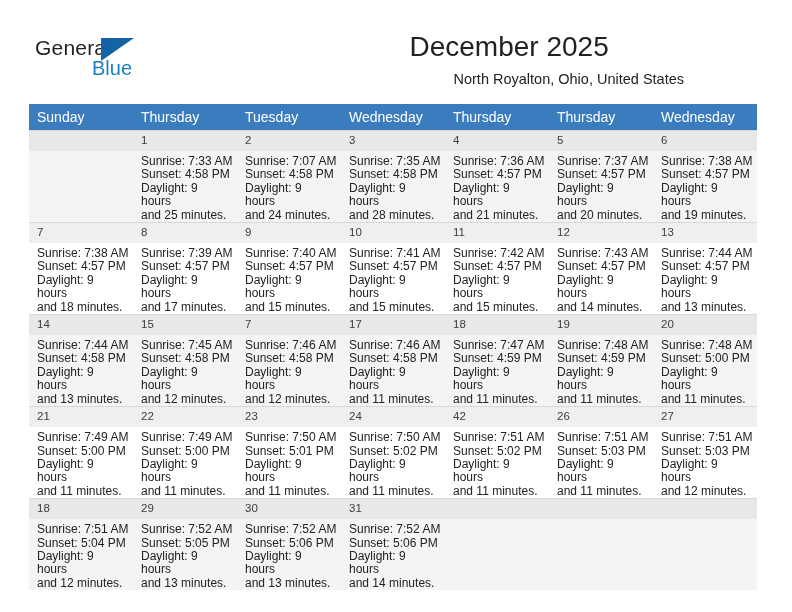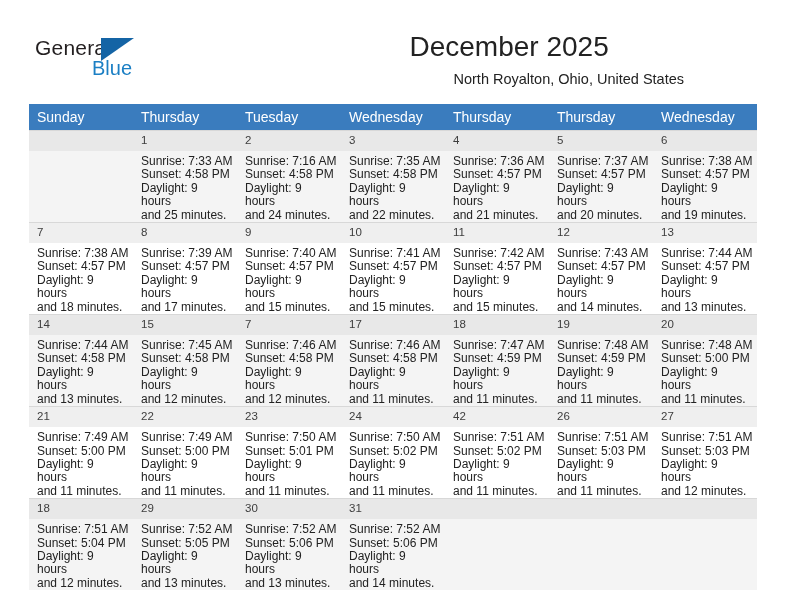--- a/index.html
+++ b/index.html
@@ -192,33 +192,33 @@
               <div class="info">
                 <div>Sunrise: 7:33 AM</div>
                 <div>Sunset: 4:58 PM</div>
                 <div class="dl">Daylight: 9 hours</div>
                 <div class="dl">and 25 minutes.</div>
               </div>
             </td>
             <td class="cell">
               <span class="daynum">2</span>
               <div class="info">
-                <div>Sunrise: 7:16 AM</div>
+                <div>Sunrise: 7:07 AM</div>
                 <div>Sunset: 4:58 PM</div>
                 <div class="dl">Daylight: 9 hours</div>
                 <div class="dl">and 24 minutes.</div>
               </div>
             </td>
             <td class="cell">
               <span class="daynum">3</span>
               <div class="info">
                 <div>Sunrise: 7:35 AM</div>
                 <div>Sunset: 4:58 PM</div>
                 <div class="dl">Daylight: 9 hours</div>
-                <div class="dl">and 22 minutes.</div>
+                <div class="dl">and 28 minutes.</div>
               </div>
             </td>
             <td class="cell">
               <span class="daynum">4</span>
               <div class="info">
                 <div>Sunrise: 7:36 AM</div>
                 <div>Sunset: 4:57 PM</div>
                 <div class="dl">Daylight: 9 hours</div>
                 <div class="dl">and 21 minutes.</div>
               </div>

